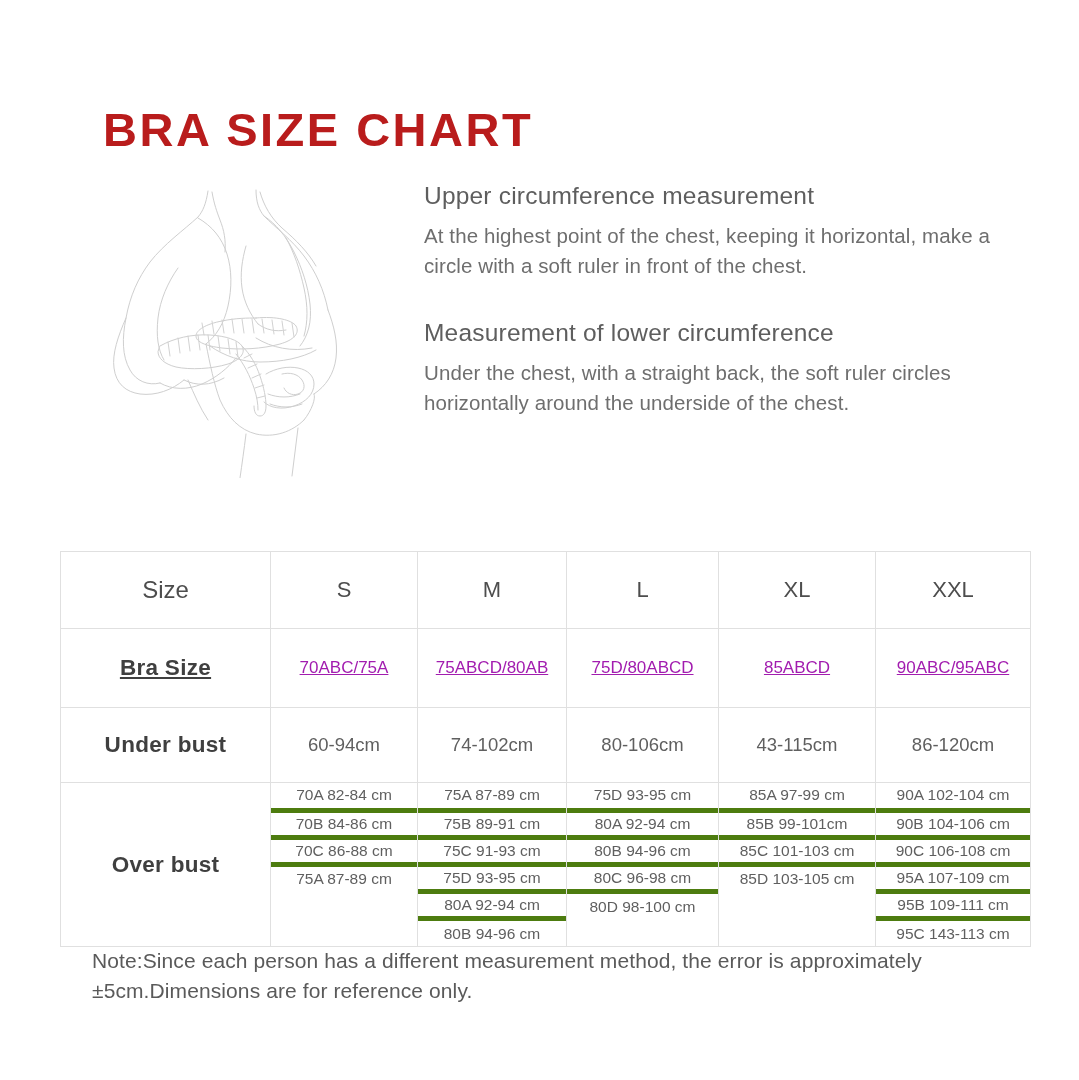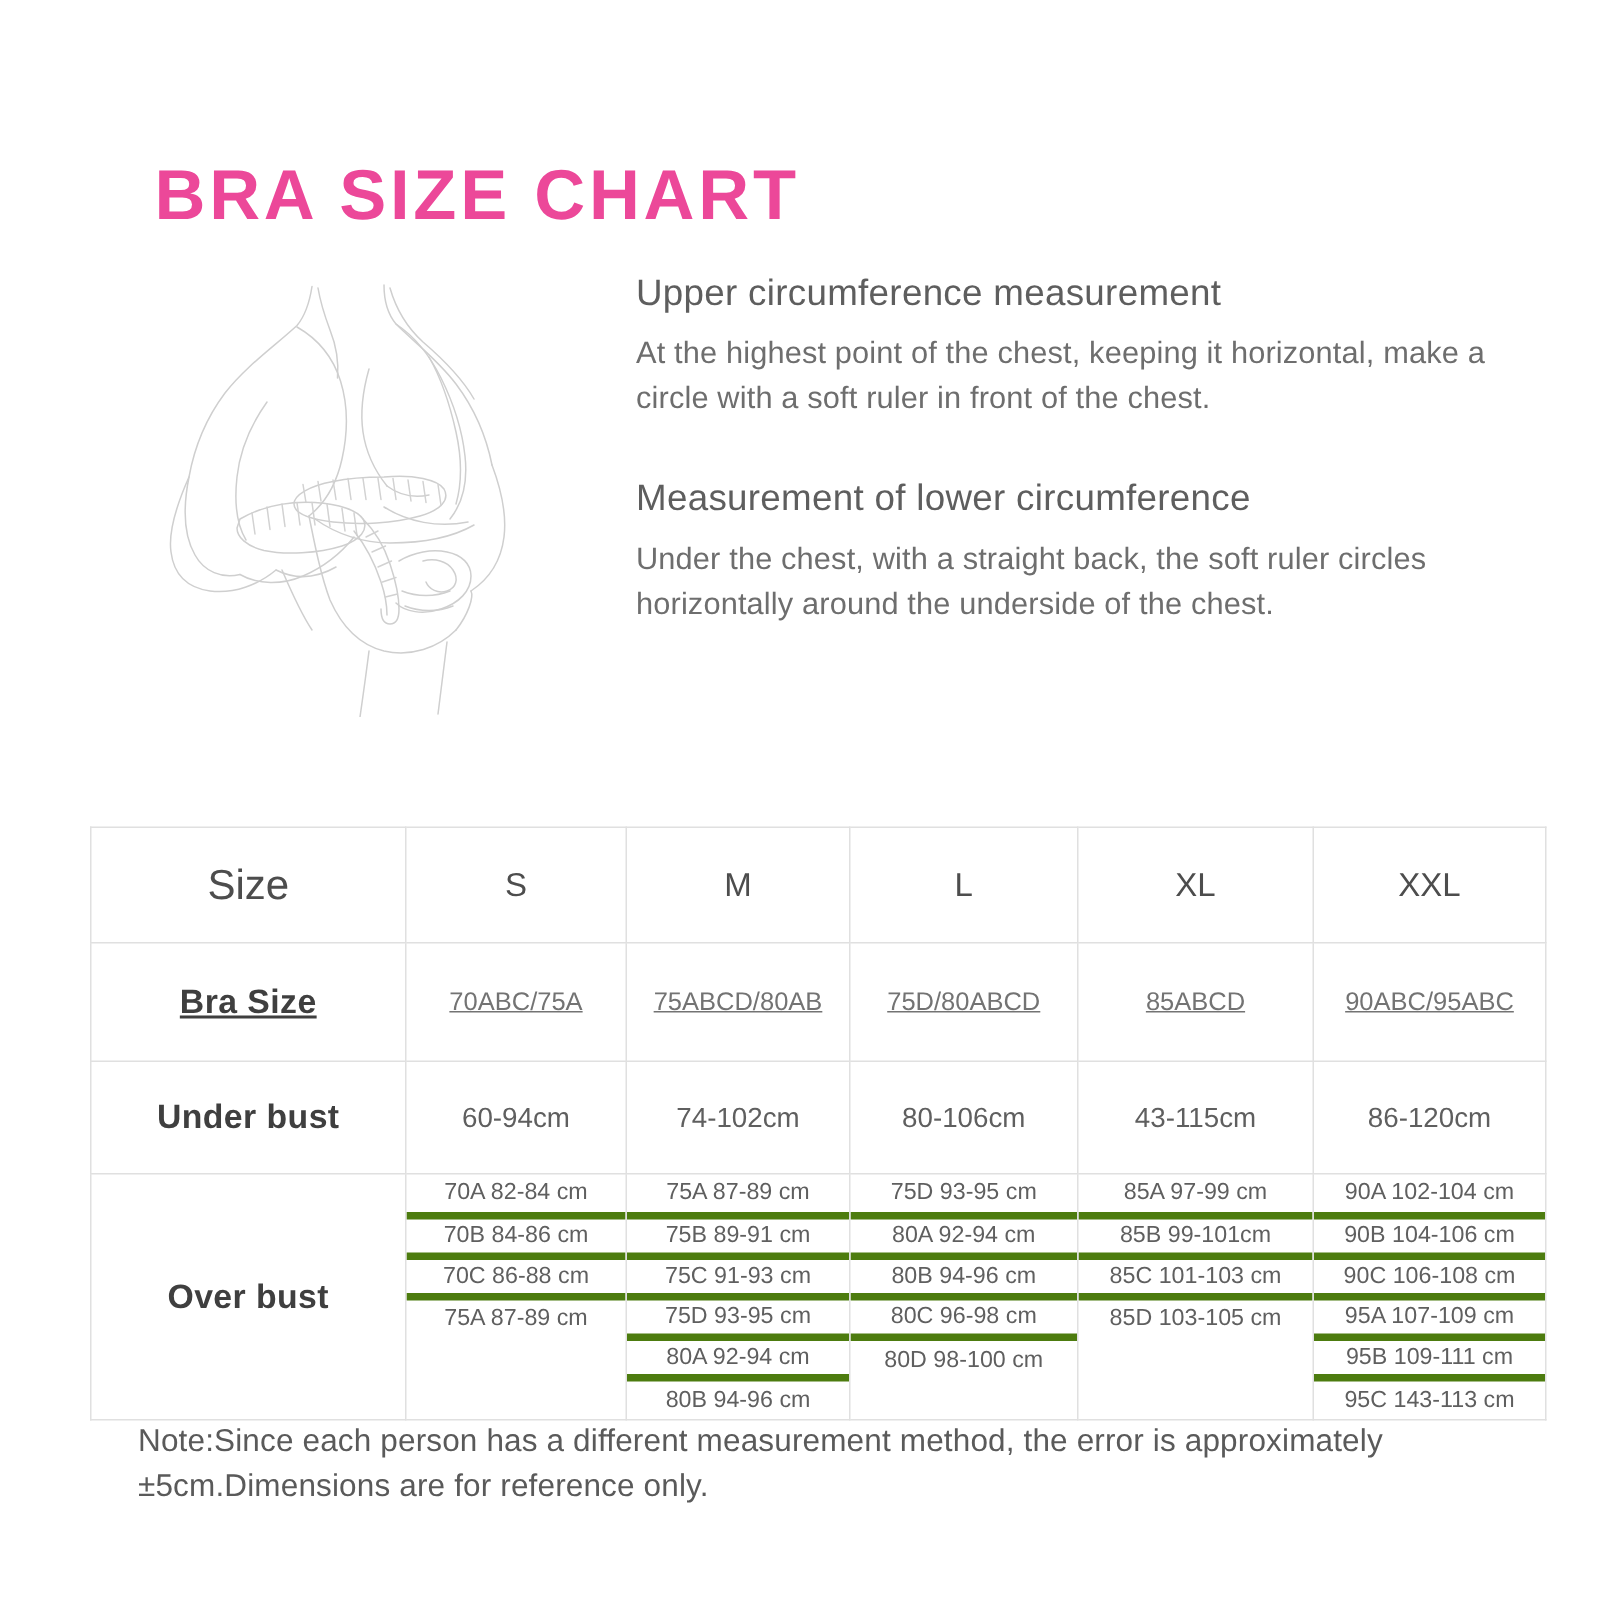--- a/index.html
+++ b/index.html
@@ -18,21 +18,21 @@
   }
 
   
   .title {
     position: absolute;
     left: 103px;
     top: 104px;
     font-size: 47px;
     font-weight: bold;
     letter-spacing: 2.5px;
-    color: #ec4899;
+    color: #b91c1c;
     line-height: 1.1;
     white-space: nowrap;
   }
 
   
   .illustration {
     position: absolute;
     left: 60px;
     top: 178px;
     width: 345px;
@@ -81,26 +81,26 @@
     text-align: center;
   }
   col.c-label { width: 210px; }
   col.c-s     { width: 147px; }
   col.c-m     { width: 149px; }
   col.c-l     { width: 152px; }
   col.c-xl    { width: 157px; }
   col.c-xxl   { width: 155px; }
 
   .row-head td { height: 77px; }
-  .head-label { font-size: 28px; color: #4d4d4d; }
+  .head-label { font-size: 24px; color: #4d4d4d; }
   .head-size  { font-size: 22px; color: #4d4d4d; }
 
   .row-bra td { height: 79px; text-decoration: underline; }
   .lbl-strong { font-size: 22.5px; font-weight: bold; color: #3f3f3f; letter-spacing: .3px; }
-  .bra-val { font-size: 17px; color: #737373; }
+  .bra-val { font-size: 17px; color: #a21caf; }
 
   .row-under td { height: 75px; }
   .under-val { font-size: 18.5px; color: #5f5f5f; }
 
   .row-over td.over-label { font-size: 22.5px; font-weight: bold; color: #3f3f3f; letter-spacing: .3px; }
   td.nest { padding: 0; vertical-align: top; border: 1px solid #e0e0e0; }
   table.sub {
     border-collapse: collapse;
     width: 100%;
     table-layout: fixed;

